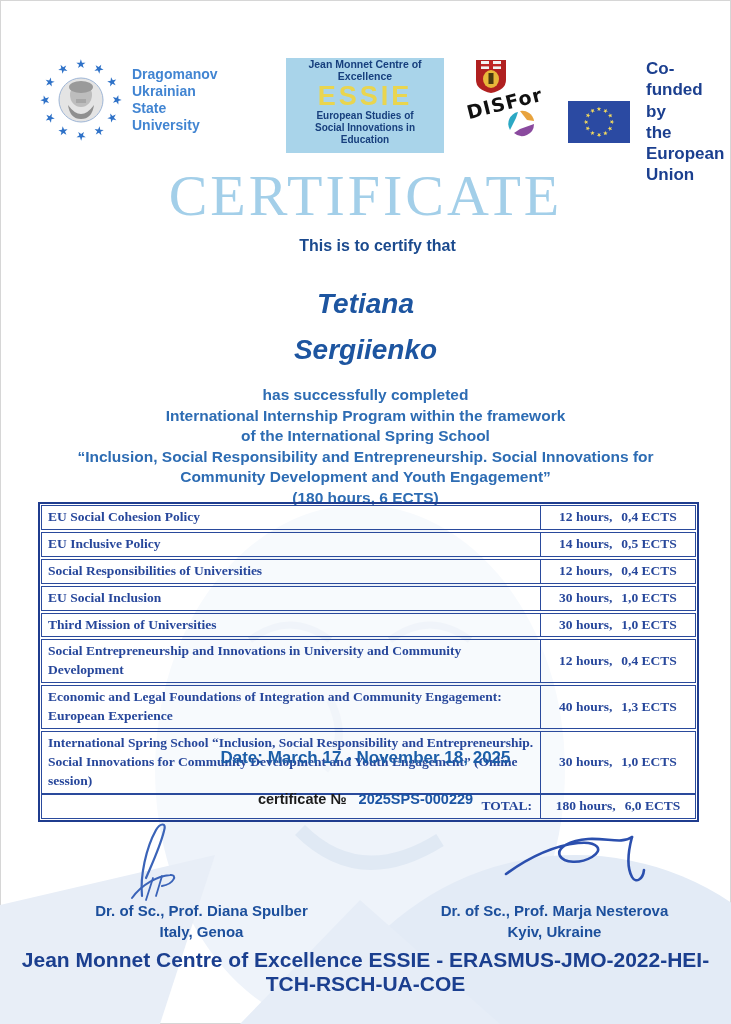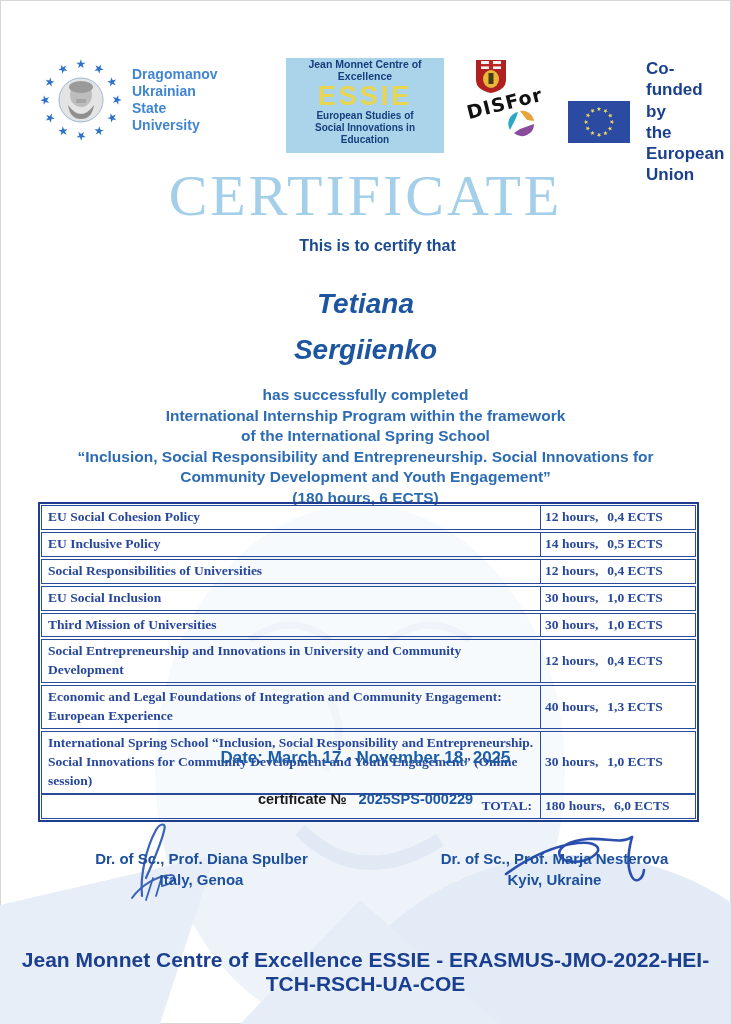--- a/index.html
+++ b/index.html
@@ -42,33 +42,33 @@
   .completion div{margin-bottom:3px;}
   
   .cert-table{position:absolute;left:38px;top:502px;width:655px;
     border:2px solid #1f3c8e;padding:1px;background:transparent;
     font-family:"Liberation Serif",serif;color:#27479b;font-size:13.5px;font-weight:bold;}
   .trow{display:flex;border:1px solid #2a4a9c;margin-bottom:2px;align-items:stretch;background:rgba(255,255,255,0.55);}
   .trow:last-child{margin-bottom:0;}
   .tcell-course{flex:1;padding:2px 6px;line-height:1.4;}
   .tcell-course.total{text-align:right;padding-right:8px;}
   .tcell-credit{width:146px;flex:0 0 auto;border-left:1.5px solid #2a4a9c;
-    display:flex;align-items:center;justify-content:flex-start;gap:9px;padding:2px 4px;}
+    display:flex;align-items:center;justify-content:center;gap:9px;padding:2px 4px;}
   
   .date-line{position:absolute;top:748px;left:0;right:0;text-align:center;
     font-size:17px;font-weight:bold;color:#1c5fa8;}
   .cert-no{position:absolute;top:791px;left:0;right:0;text-align:center;
     font-size:14.5px;font-weight:bold;}
   .cert-no .lbl{color:#1c1c1c;}
   .cert-no .val{color:#1c55a4;margin-left:8px;}
   
   .sig{position:absolute;}
   .sig-left{left:110px;top:820px;}
   .sig-right{left:500px;top:828px;}
-  .signatories{position:absolute;top:848px;left:0;right:0;display:flex;margin-left:25px;}
+  .signatories{position:absolute;top:900px;left:0;right:0;display:flex;margin-left:25px;}
   .signatory{flex:1;text-align:center;font-size:15px;font-weight:bold;color:#1c4f9c;line-height:1.4;}
   .footer-line{position:absolute;top:948px;left:0;right:0;text-align:center;
     font-size:21px;font-weight:bold;color:#1b3f8f;}
 </style>
 </head>
 <body>
 
 <div class="page">
 
   <svg class="watermark" viewBox="0 0 731 1024" width="731" height="1024">

